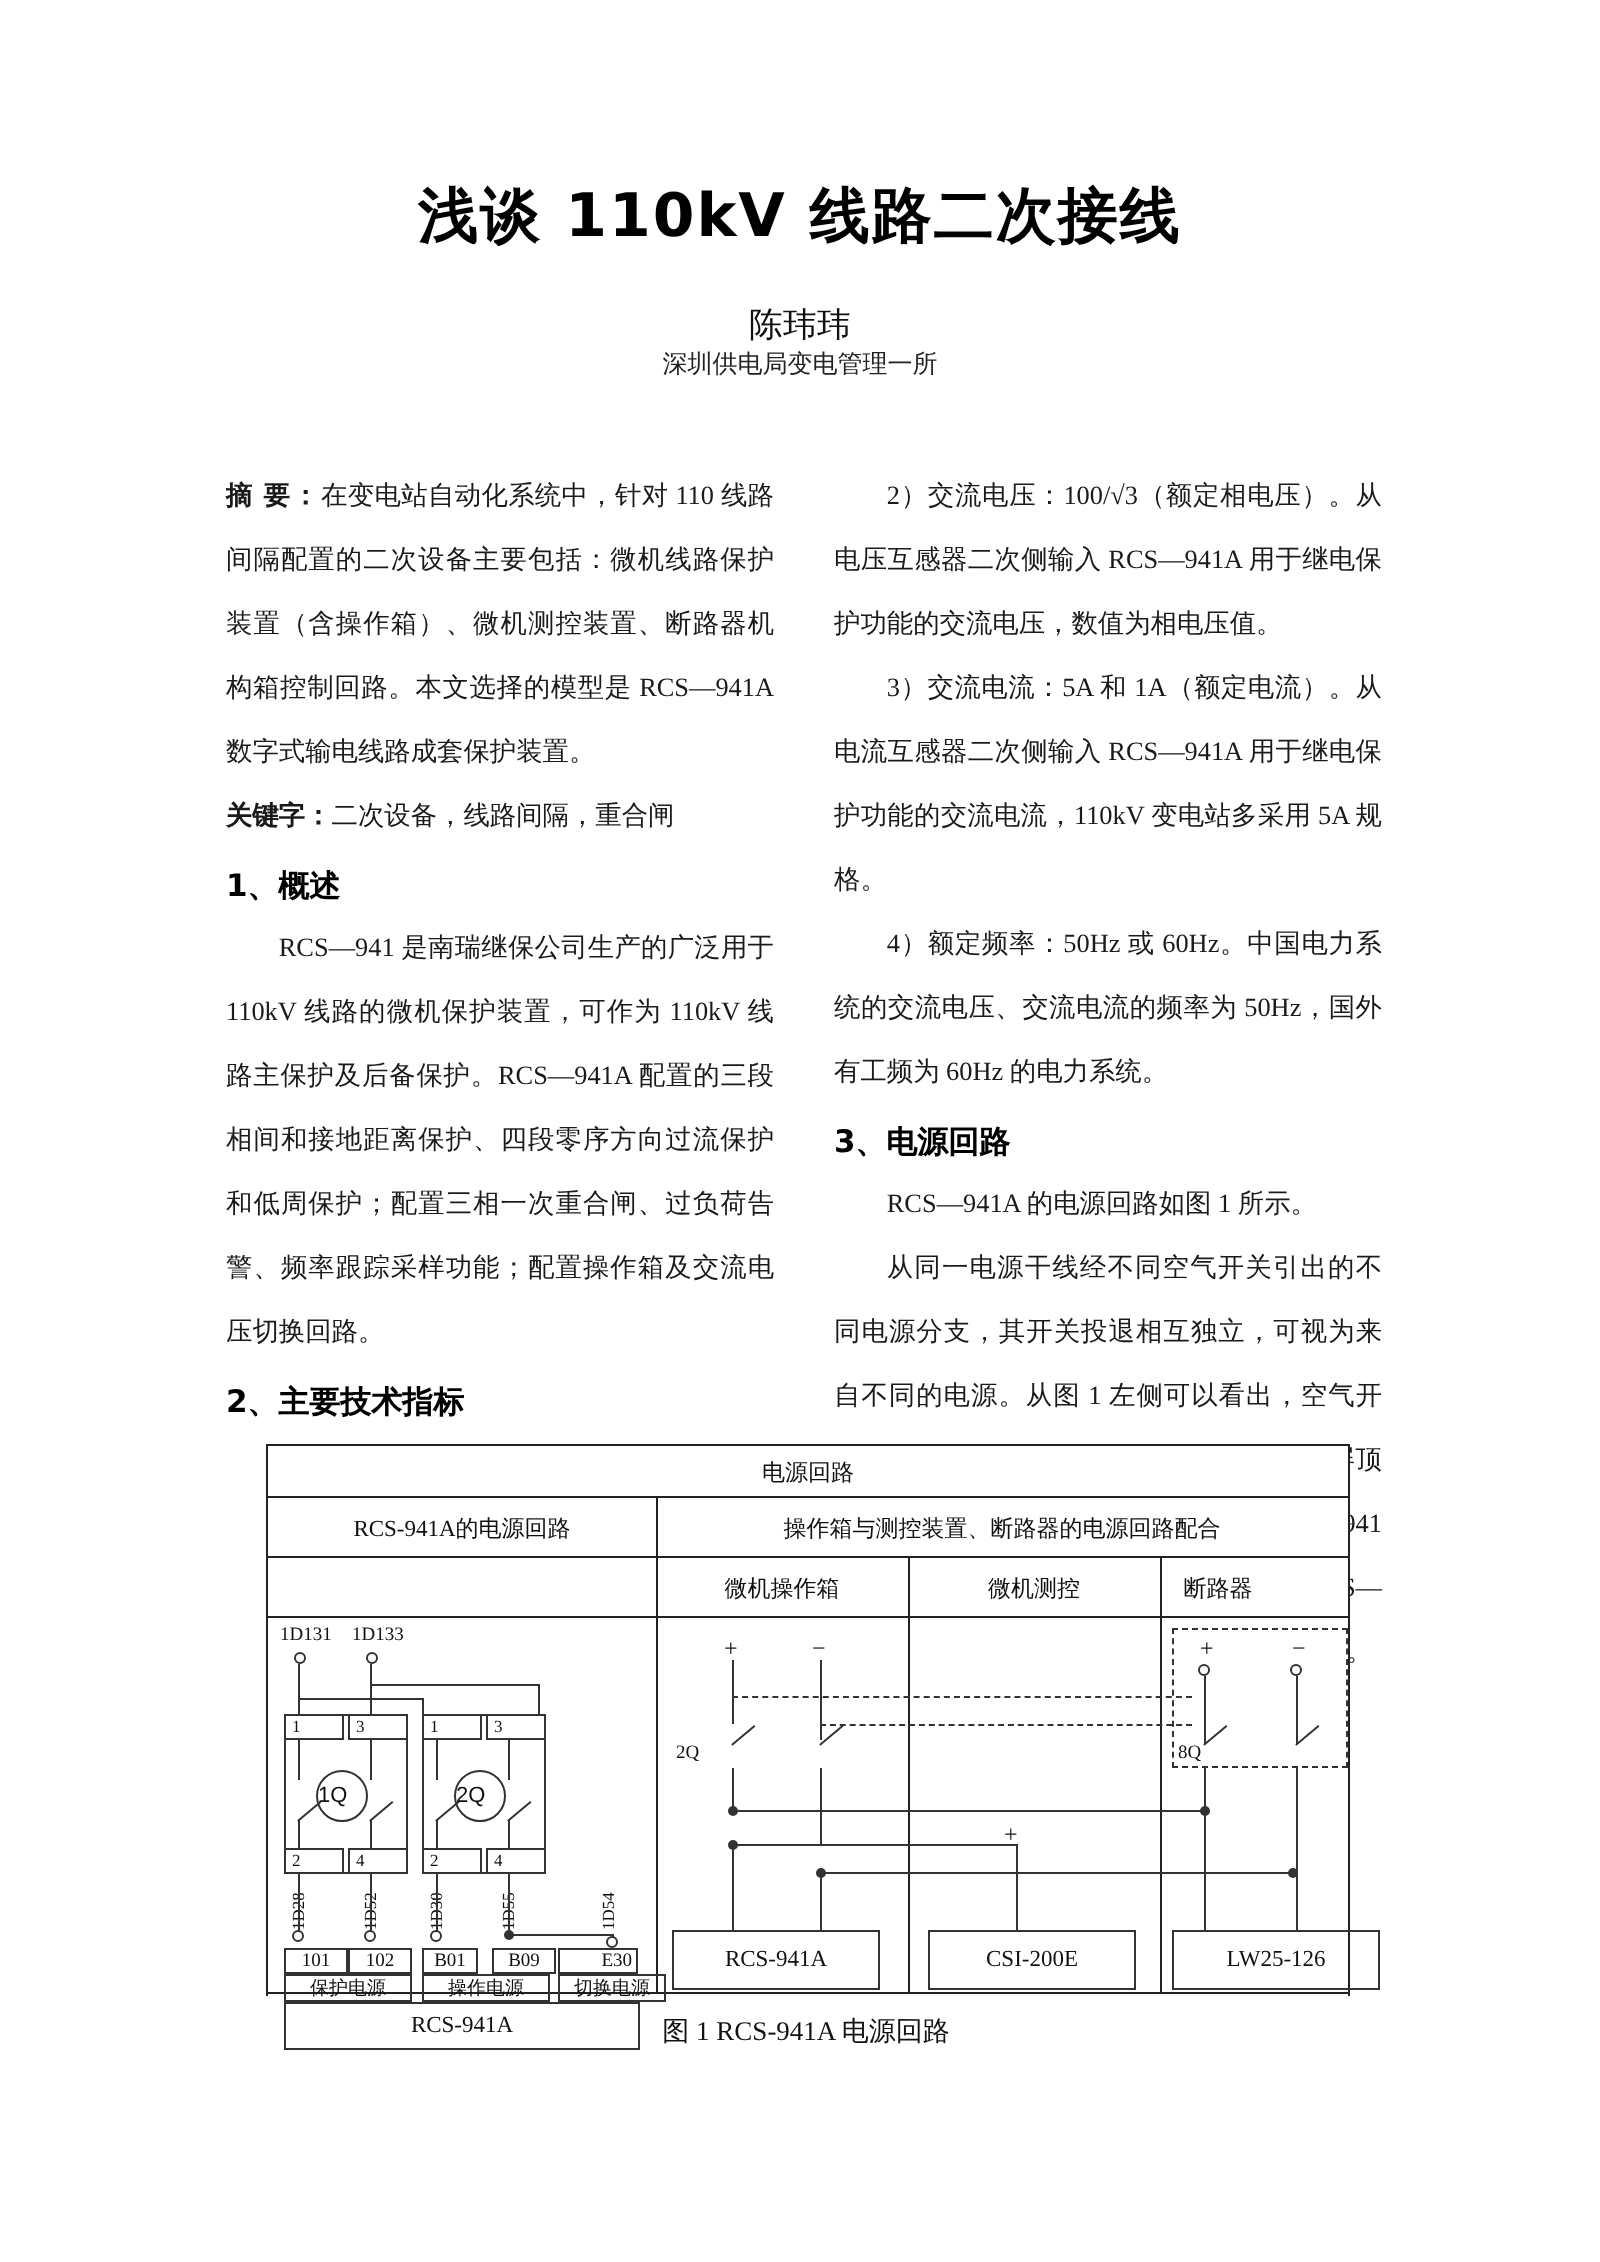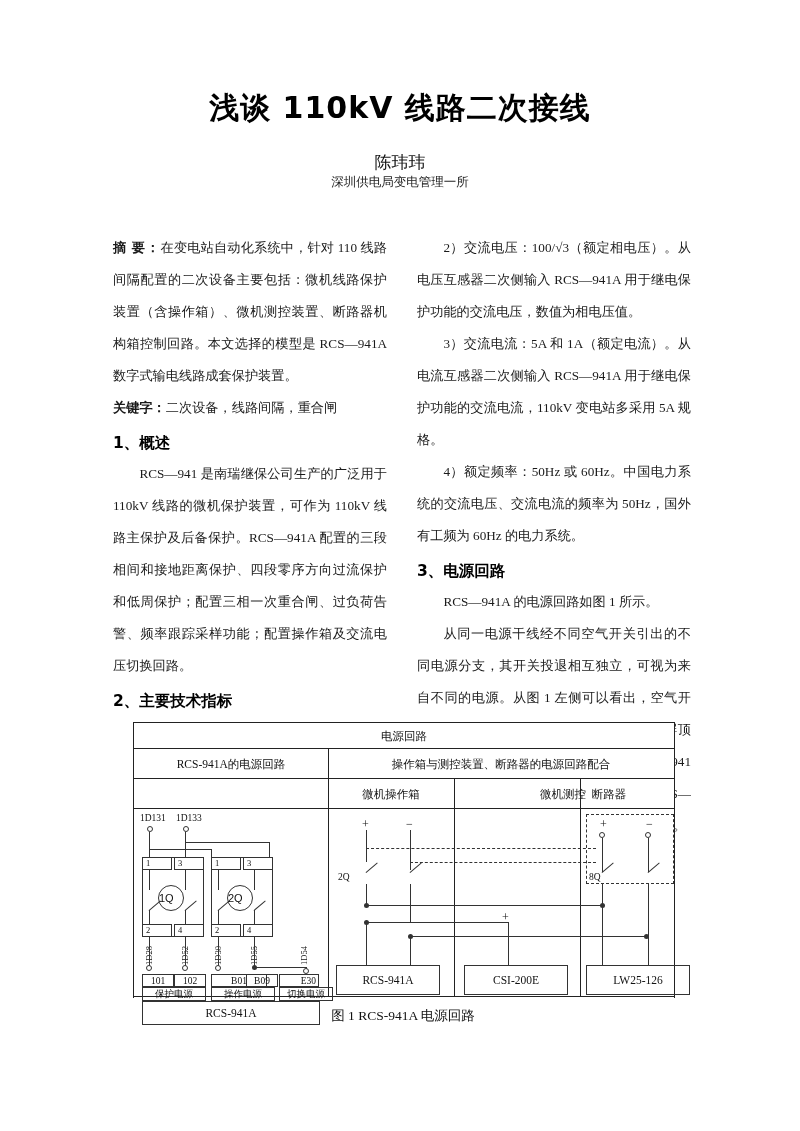--- a/index.html
+++ b/index.html
@@ -204,21 +204,21 @@
       <div class="hline" style="top:274px;"></div>
 
       <div class="vline" style="left:194px; top:26px; height:248px;"></div>
       <div class="vline" style="left:320px; top:56px; height:218px;"></div>
       <div class="vline" style="left:446px; top:56px; height:218px;"></div>
 
       <div class="fig-cap-center" style="left:0; top:7px; width:540px;">电源回路</div>
       <div class="fig-cap-center" style="left:0; top:35px; width:194px;">RCS-941A的电源回路</div>
       <div class="fig-cap-center" style="left:194px; top:35px; width:346px;">操作箱与测控装置、断路器的电源回路配合</div>
       <div class="fig-cap-center" style="left:194px; top:65px; width:126px;">微机操作箱</div>
-      <div class="fig-cap-center" style="left:320px; top:65px; width:126px;margin-left:46px;">微机测控</div>
+      <div class="fig-cap-center" style="left:320px; top:65px; width:126px;">微机测控</div>
       <div class="fig-cap-center" style="left:428px; top:65px; width:94px;">断路器</div>
 
       <div class="lbl" style="left:6px; top:92px;">1D131</div>
       <div class="lbl" style="left:42px; top:92px;">1D133</div>
 
       <div class="term" style="left:13px; top:104px;"></div>
       <div class="term" style="left:49px; top:104px;"></div>
 
       <div class="wire v" style="left:15px; top:110px; height:18px;"></div>
       <div class="wire v" style="left:51px; top:110px; height:10px;"></div>
@@ -277,21 +277,21 @@
       <div class="wire v" style="left:172px; top:245px; height:6px;"></div>
 
       <div class="term" style="left:12px; top:243px;"></div>
       <div class="term" style="left:48px; top:243px;"></div>
       <div class="term" style="left:81px; top:243px;"></div>
       <div class="node" style="left:118px; top:243px;"></div>
       <div class="term" style="left:169px; top:246px;"></div>
 
       <div class="cellbox" style="left:8px; top:252px; width:32px; height:13px;">101</div>
       <div class="cellbox" style="left:40px; top:252px; width:32px; height:13px;">102</div>
-      <div class="cellbox" style="left:77px; top:252px; width:56px; height:13px;">B01</div>
+      <div class="cellbox" style="left:77px; top:252px; width:28px; height:13px;">B01</div>
       <div class="cellbox" style="left:112px; top:252px; width:32px; height:13px;">B09</div>
       <div class="cellbox" style="left:145px; top:252px; width:40px; height:13px; justify-content:flex-end; padding-right:2px;">E30</div>
 
       <div class="cellbox" style="left:8px; top:265px; width:64px; height:14px;">保护电源</div>
       <div class="cellbox" style="left:77px; top:265px; width:64px; height:14px;">操作电源</div>
       <div class="cellbox" style="left:145px; top:265px; width:54px; height:14px;">切换电源</div>
 
       <div class="devbox" style="left:8px; top:279px; width:178px; height:24px;">RCS-941A</div>
 
       <div class="plusminus" style="left:228px; top:95px;">+</div>

